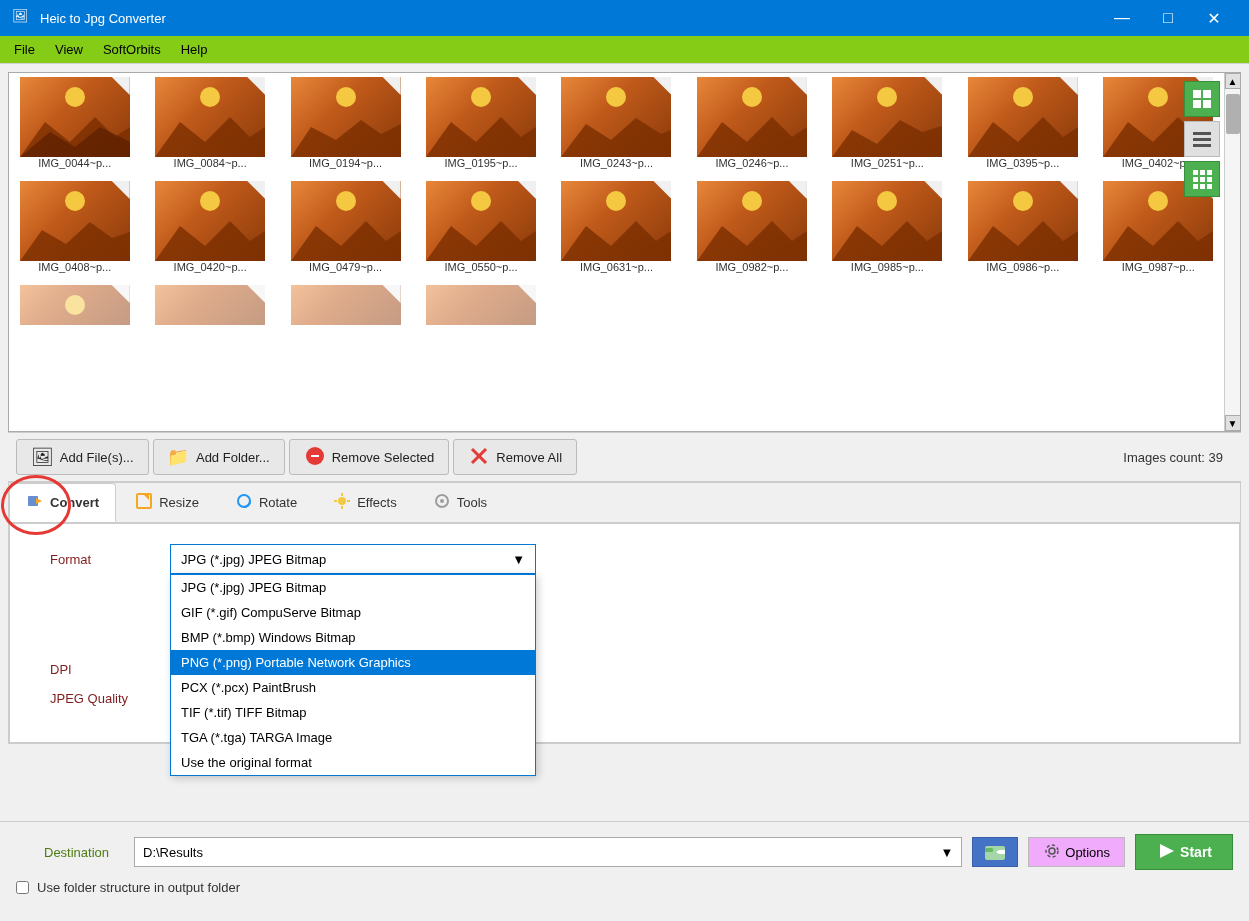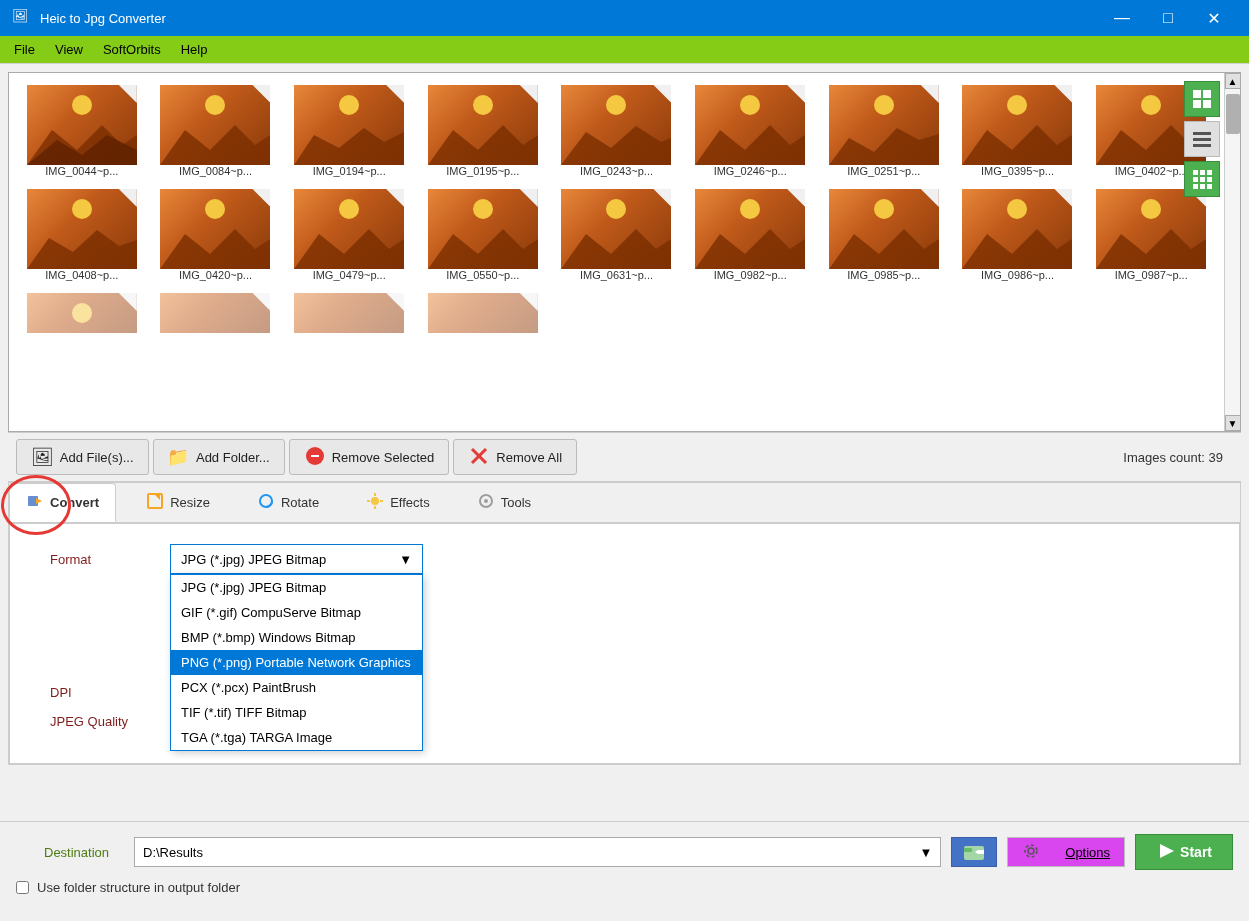--- a/index.html
+++ b/index.html
@@ -47,21 +47,20 @@
       border: 1px solid #aaa;
       flex: 0 0 auto;
       height: 360px;
       display: flex;
       position: relative;
       overflow: hidden;
     }
     .gallery-scroll-area {
       flex: 1;
       overflow-y: auto;
-      padding: 8px;
     }
     .gallery-grid {
       display: grid;
       grid-template-columns: repeat(9, 1fr);
       gap: 4px;
     }
     .gallery-item {
       display: flex;
       flex-direction: column;
       align-items: center;
@@ -151,21 +150,21 @@
       font-size: 13px;
       color: #333;
       padding-right: 10px;
     }
 
     
     .tab-bar {
       display: flex;
       align-items: center;
       padding: 8px 0 0 0;
-      gap: 13px;
+      gap: 2px;
     }
     .tab-item {
       display: flex;
       align-items: center;
       gap: 6px;
       padding: 8px 16px;
       cursor: pointer;
       border-radius: 4px 4px 0 0;
       font-size: 13px;
       color: #333;
@@ -200,21 +199,21 @@
       margin-bottom: 14px;
       position: relative;
     }
     .format-label {
       width: 120px;
       font-size: 13px;
       color: #7f1d1d;
     }
     .format-select-wrapper {
       position: relative;
-      width: 253px;
+      width: 366px;
     }
     .format-select-btn {
       width: 100%;
       height: 30px;
       border: 1px solid #0078d7;
       background: white;
       display: flex;
       align-items: center;
       justify-content: space-between;
       padding: 0 10px;
@@ -267,28 +266,27 @@
       justify-content: space-between;
     }
     .destination-browse {
       width: 46px; height: 30px;
       background: #4472c4;
       border: 1px solid #3a5fa8;
       display: flex; align-items: center; justify-content: center;
       cursor: pointer;
     }
     .options-btn {
-      display: flex; align-items: center; gap: 25px;
+      display: flex; align-items: center; gap: 4px;
       padding: 5px 14px;
-      background: #d946ef;
+      background: #f0abfc;
       border: 1px solid #bbb;
       cursor: pointer;
       font-size: 13px;
       height: 30px;
-      text-decoration: underline;
     }
     .start-btn {
       background: #4caf50;
       border: 1px solid #388e3c;
       color: white;
       padding: 5px 20px;
       cursor: pointer;
       font-size: 14px;
       font-weight: bold;
       display: flex;
@@ -700,25 +698,26 @@
           </div>
 
           <div class="format-dropdown">
             <div class="dropdown-item">JPG (*.jpg) JPEG Bitmap</div>
             <div class="dropdown-item">GIF (*.gif) CompuServe Bitmap</div>
             <div class="dropdown-item">BMP (*.bmp) Windows Bitmap</div>
             <div class="dropdown-item selected">PNG (*.png) Portable Network Graphics</div>
             <div class="dropdown-item">PCX (*.pcx) PaintBrush</div>
             <div class="dropdown-item">TIF (*.tif) TIFF Bitmap</div>
             <div class="dropdown-item">TGA (*.tga) TARGA Image</div>
-          </div>
-        </div>
-      </div>
-
-      <div class="format-row" style="margin-top: 111px; align-items: flex-end;">
+            <div class="dropdown-item">Use the original format</div>
+          </div>
+        </div>
+      </div>
+
+      <div class="format-row" style="margin-top: 88px; align-items: flex-end;">
         <span class="format-label">DPI</span>
       </div>
 
       <div class="format-row">
         <span class="format-label">JPEG Quality</span>
       </div>
     </div>
   </div>
 
   <div class="bottom-area">

